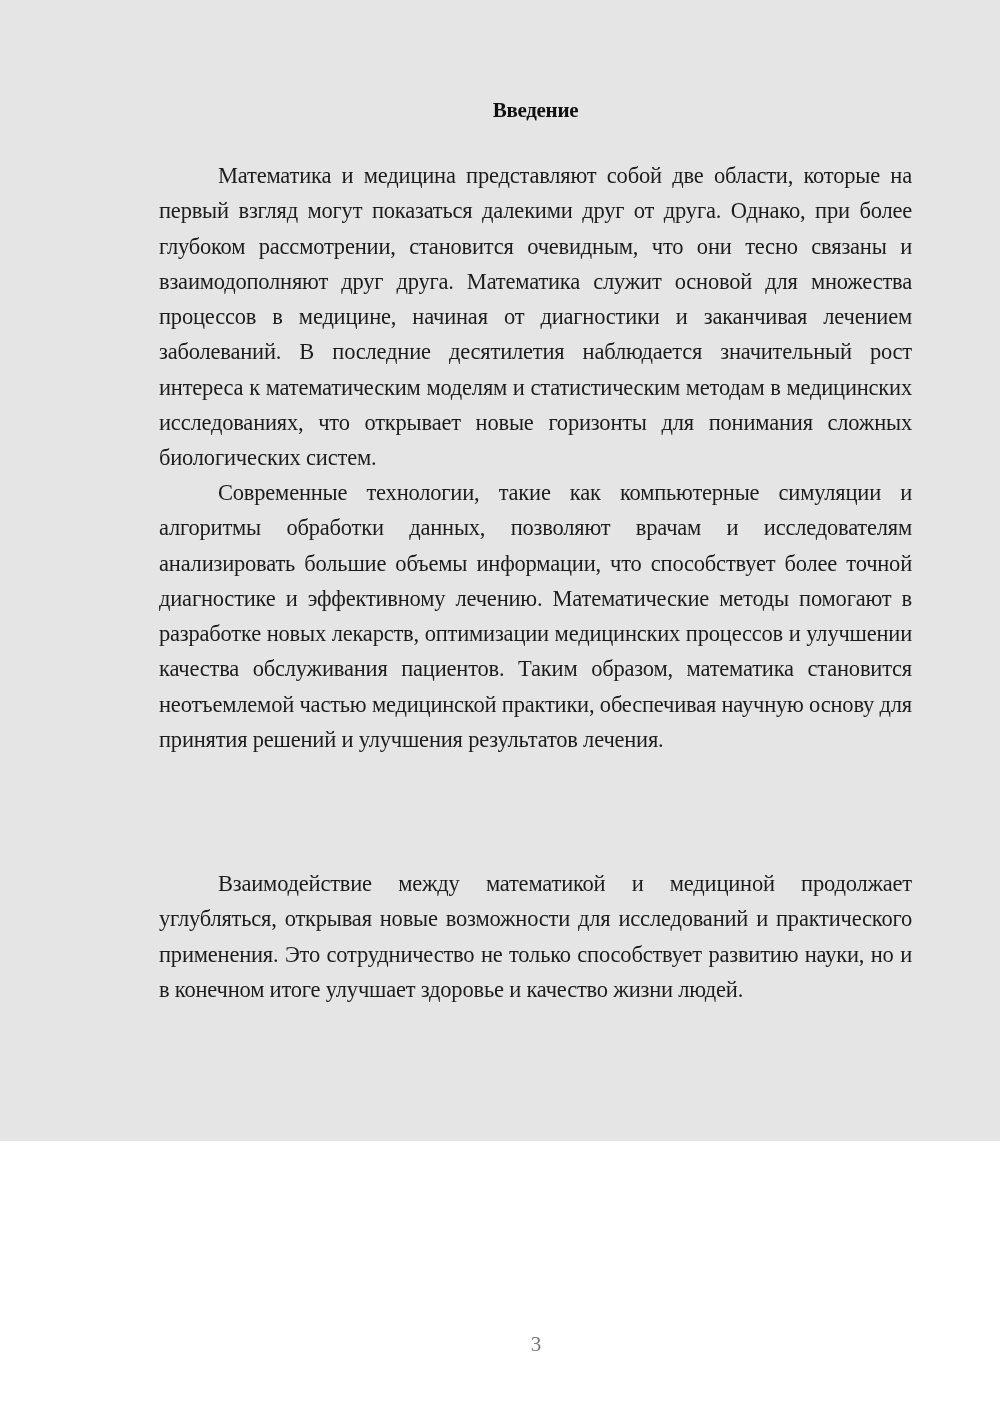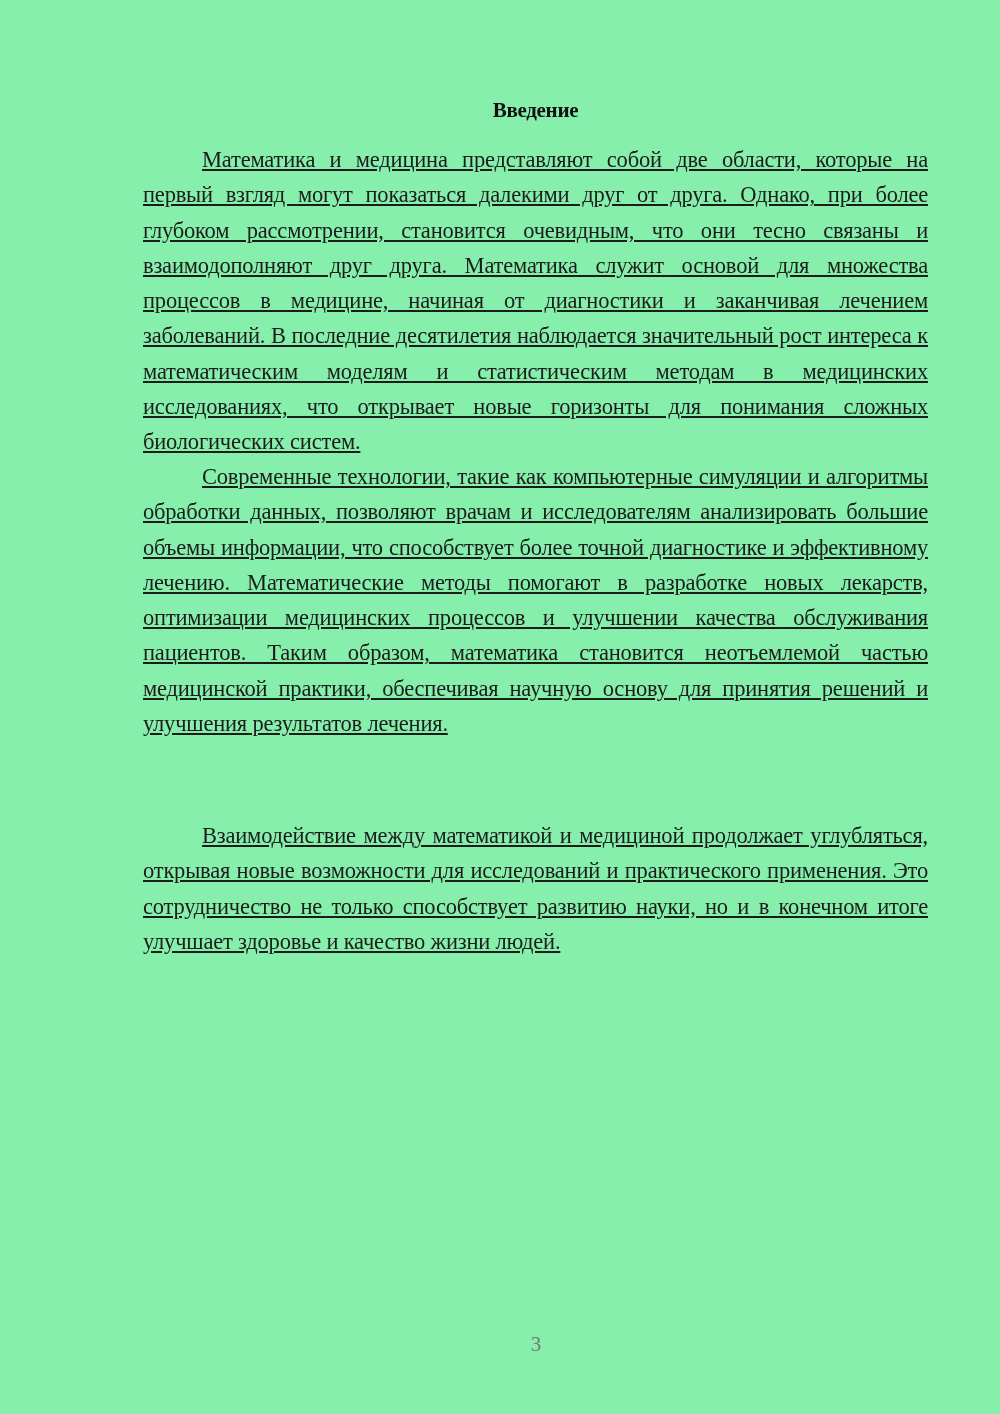--- a/index.html
+++ b/index.html
@@ -12,22 +12,22 @@
       height: 1414px;
       position: relative;
       overflow: hidden;
       font-family: "Liberation Serif", "DejaVu Serif", serif;
       color: #1a1a1a;
     }
     .page {
       position: absolute;
       left: 0; top: 0;
       width: 1000px;
-      height: 1414px;
-      background: #86efac;
+      height: 1141px;
+      background: #e5e5e5;
     }
     .title {
       position: absolute;
       top: 96px;
       left: 143px;
       width: 785px;
       text-align: center;
       font-weight: bold;
       font-size: 21px;
       line-height: 28px;
@@ -39,28 +39,27 @@
       left: 143px;
       width: 785px;
       font-size: 22.5px;
       line-height: 35.3px;
       text-align: justify;
       text-align-last: left;
       color: #1c1c1c;
       letter-spacing: -0.2px;
     }
     .body p {
-      margin: 0;
+      margin: 16px;
       text-indent: 59px;
       text-align: justify;
-      text-decoration: underline;
     }
     #para-1 { top: 142px; }
     #para-2 { top: 459px; }
-    #para-3 { top: 818px; }
+    #para-3 { top: 850px; }
     .page-number {
       position: absolute;
       top: 1332px;
       left: 0;
       width: 1000px;
       text-align: center;
       padding-left: 72px;
       box-sizing: border-box;
       font-size: 21px;
       color: #777777;

